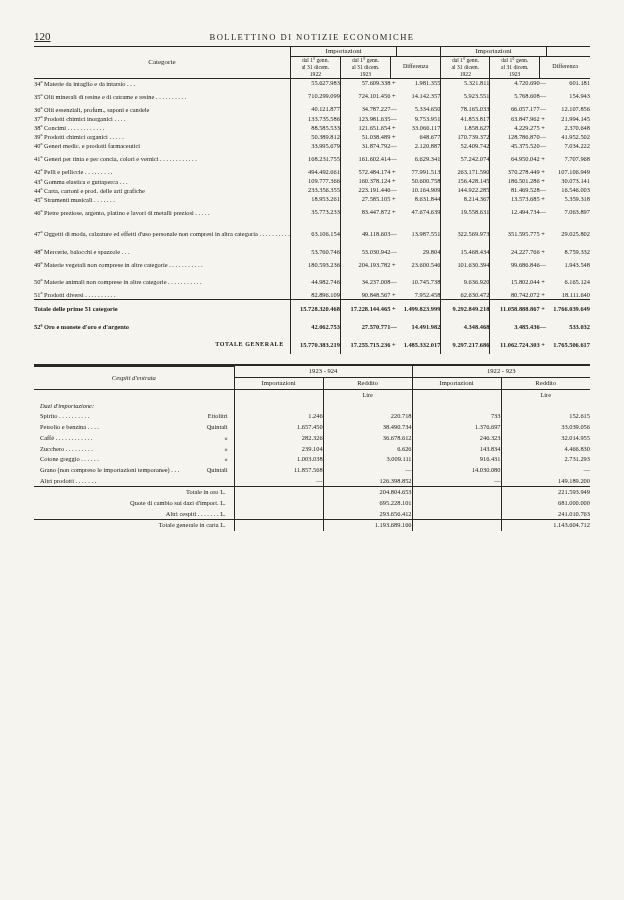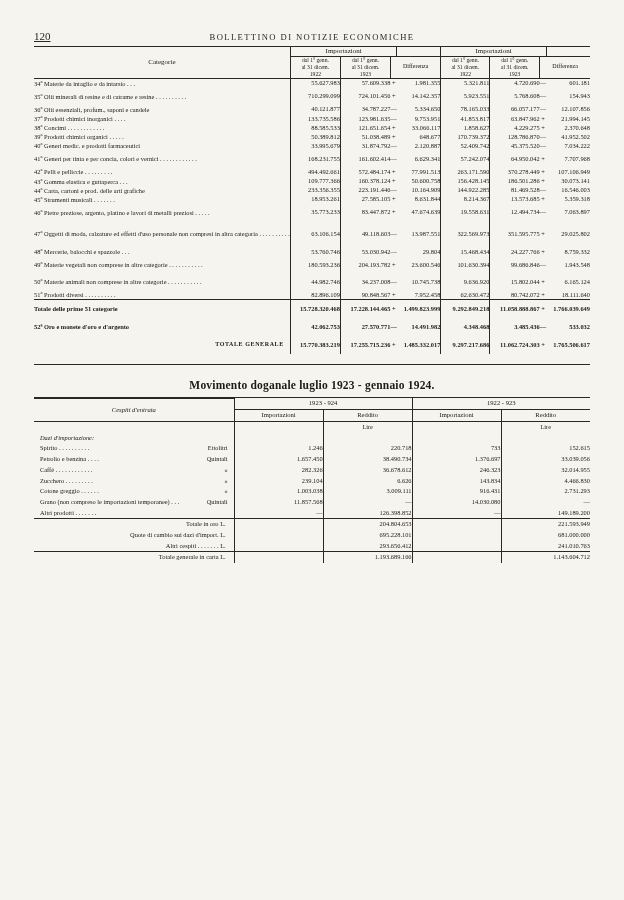--- a/index.html
+++ b/index.html
@@ -321,21 +321,20 @@
             <td class="num vr" style="">9.297.217.686</td>
             <td class="num" style="">11.062.724.303</td>
             <td class="sgn" style="">+</td>
             <td class="num" style="">1.765.506.617</td>
           </tr>
         </tbody>
   </table>
   </div>
 
   <div class="secrule" style="margin-top:10px"></div>
-  <h2 class="sec">Movimento doganale luglio 1923 - gennaio 1924.</h2>
   <div class="secrule"></div>
 
   <table class="dog">
     <colgroup>
       <col style="width:36%">
         <col style="width:16%">
         <col style="width:16%">
         <col style="width:16%">
         <col style="width:16%">
     </colgroup>

